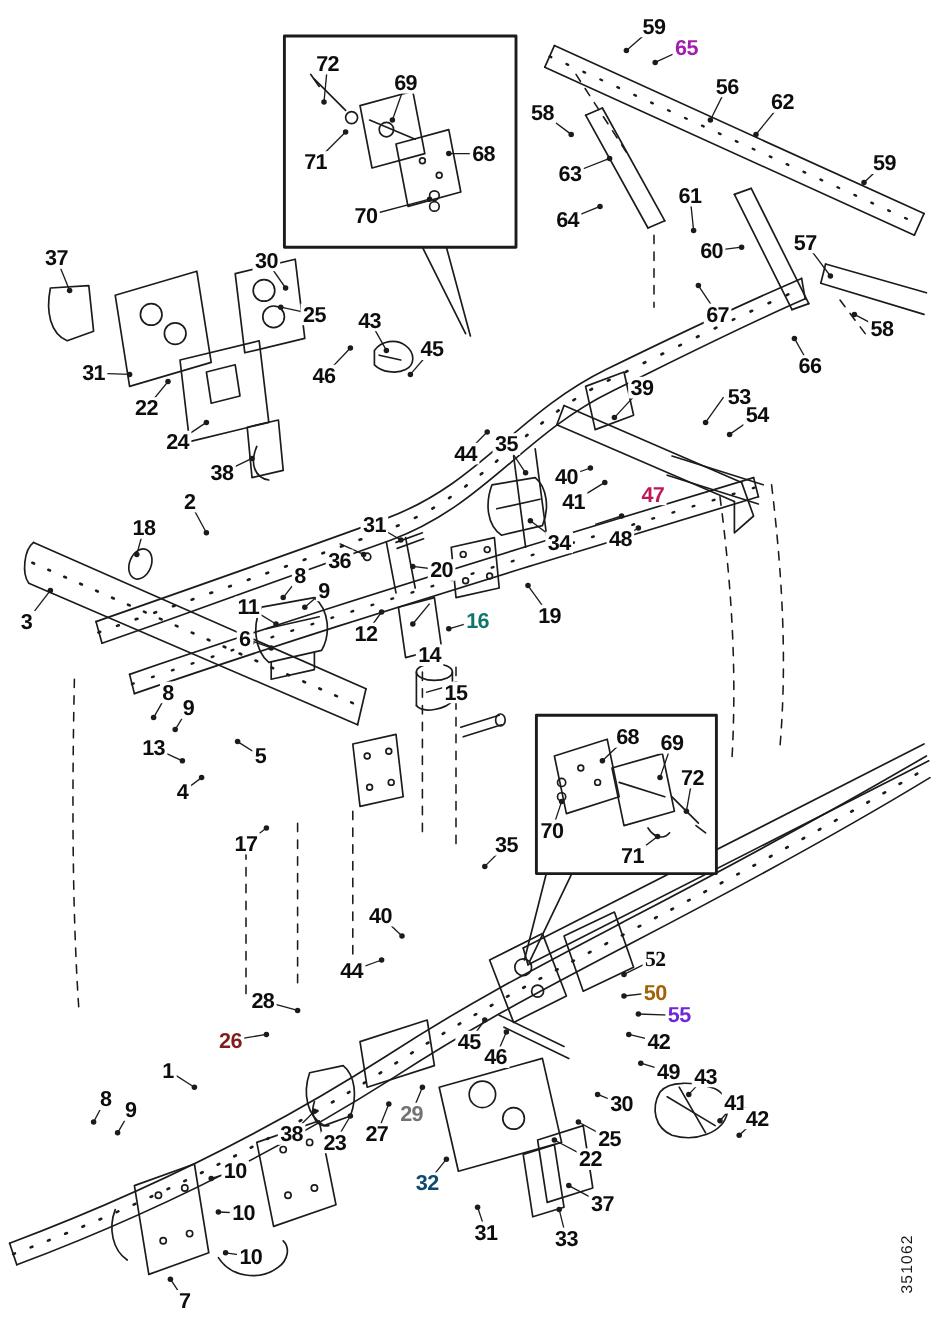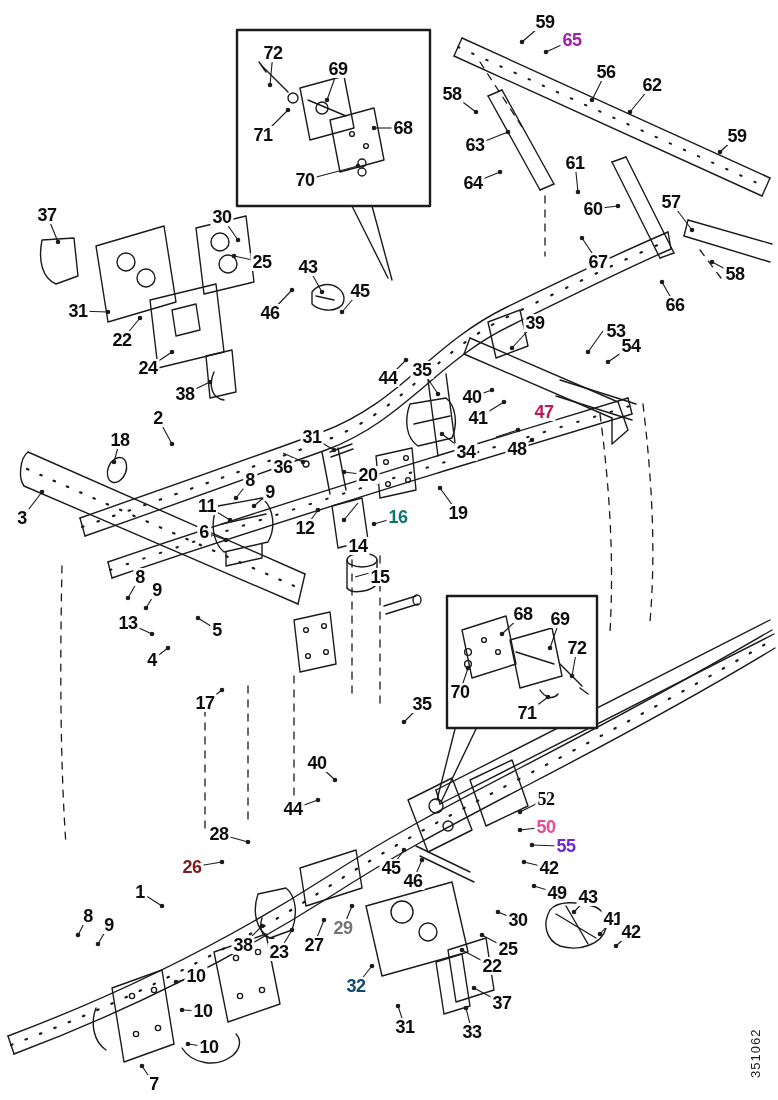--- a/index.html
+++ b/index.html
@@ -520,21 +520,21 @@
       <span class="callout" style="left: 109px; top: 925px; color: rgb(13, 13, 13);">9</span>
       <span class="callout" style="left: 243px; top: 945px; color: rgb(13, 13, 13);">38</span>
       <span class="callout" style="left: 279px; top: 952px; color: rgb(13, 13, 13);">23</span>
       <span class="callout" style="left: 314px; top: 945px; color: rgb(13, 13, 13);">27</span>
       <span class="callout" style="left: 343px; top: 928px; color: #737373;">29</span>
       <span class="callout" style="left: 196px; top: 976px; color: rgb(13, 13, 13);">10</span>
       <span class="callout" style="left: 203px; top: 1011px; color: rgb(13, 13, 13);">10</span>
       <span class="callout" style="left: 209px; top: 1047px; color: rgb(13, 13, 13);">10</span>
       <span class="callout" style="left: 154px; top: 1084px; color: rgb(13, 13, 13);">7</span>
       <span class="callout" style="left: 546px; top: 799px; color: rgb(13, 13, 13); font-family: Liberation Serif, serif;">52</span>
-      <span class="callout" style="left: 546px; top: 827px; color: #ec4899;">50</span>
+      <span class="callout" style="left: 546px; top: 827px; color: #a16207;">50</span>
       <span class="callout" style="left: 566px; top: 846px; color: #6d28d9;">55</span>
       <span class="callout" style="left: 549px; top: 868px; color: rgb(13, 13, 13);">42</span>
       <span class="callout" style="left: 557px; top: 893px; color: rgb(13, 13, 13);">49</span>
       <span class="callout" style="left: 391px; top: 868px; color: rgb(13, 13, 13);">45</span>
       <span class="callout" style="left: 413px; top: 881px; color: rgb(13, 13, 13);">46</span>
       <span class="callout" style="left: 518px; top: 920px; color: rgb(13, 13, 13);">30</span>
       <span class="callout" style="left: 508px; top: 949px; color: rgb(13, 13, 13);">25</span>
       <span class="callout" style="left: 492px; top: 966px; color: rgb(13, 13, 13);">22</span>
       <span class="callout" style="left: 502px; top: 1003px; color: rgb(13, 13, 13);">37</span>
       <span class="callout" style="left: 356px; top: 986px; color: #0c4a6e;">32</span>

